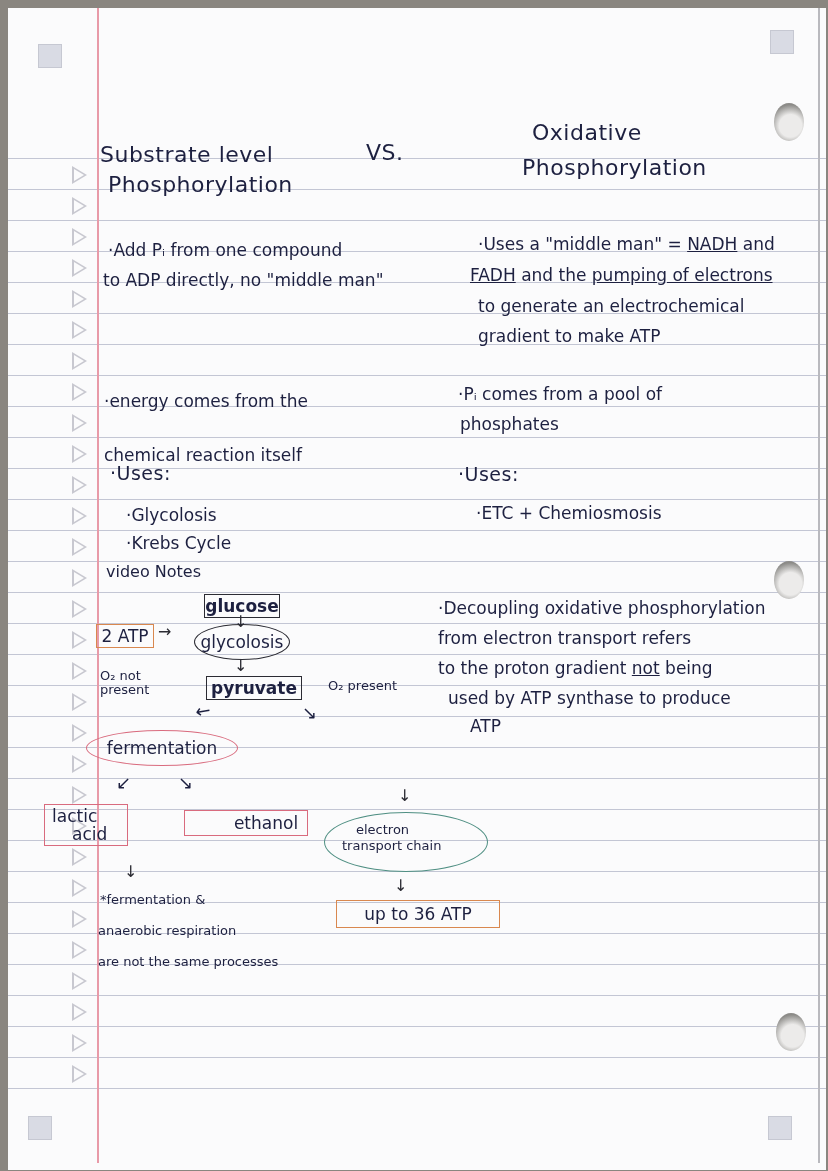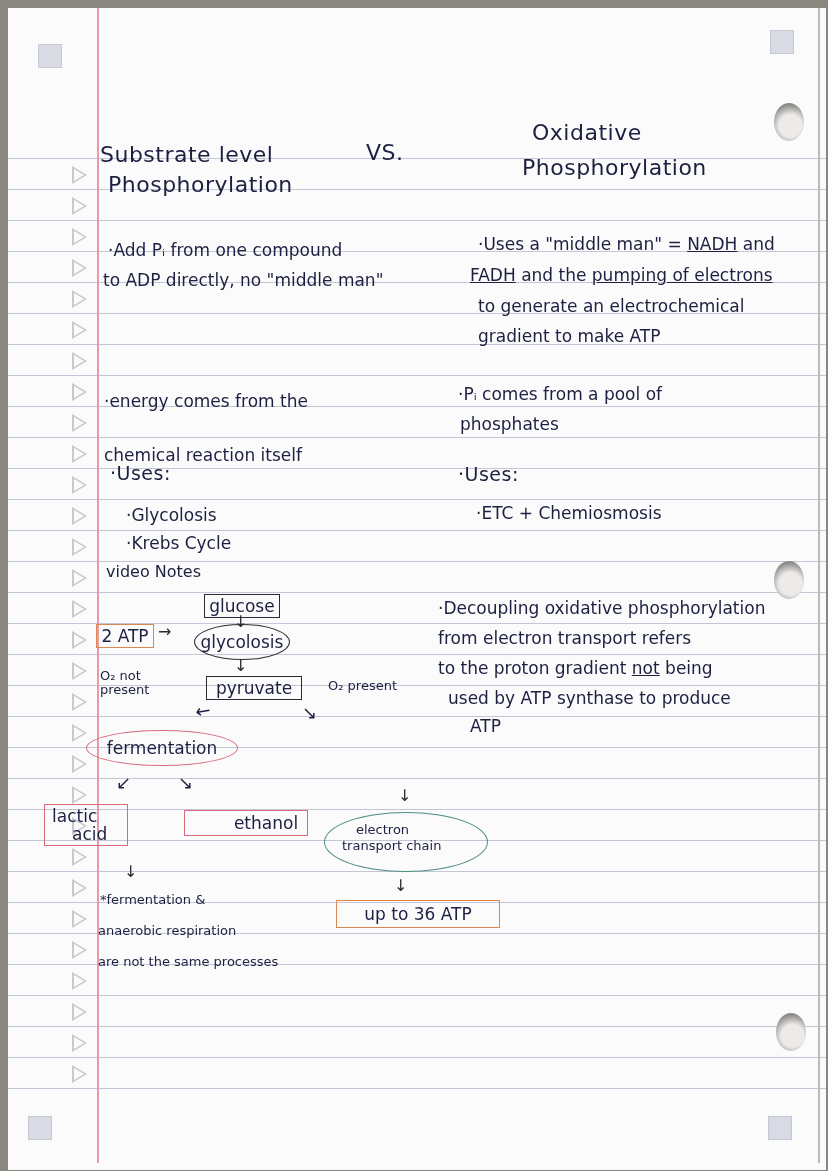--- a/index.html
+++ b/index.html
@@ -19,21 +19,21 @@
   .tri { position:absolute; left:64px; width:0; height:0; border-top:9px solid transparent; border-bottom:9px solid transparent; border-left:15px solid #c8c8d0; }
   .tri::after { content:""; position:absolute; left:-13px; top:-6px; border-top:6px solid transparent; border-bottom:6px solid transparent; border-left:10px solid #fbfbfc; }
   .corner-mark { position:absolute; width:22px; height:22px; background:#d9dbe4; border:1px solid #c6c8d2; }
   .hole { position:absolute; width:30px; height:38px; border-radius:50%; background:radial-gradient(circle at 55% 60%, #ecebea 0 40%, #8c8b88 75%); }
   .hw { position:absolute; font-family:"DejaVu Sans", sans-serif; color:#1d2040; white-space:nowrap; }
   .title { font-size:22px; letter-spacing:0.5px; }
   .body { font-size:17px; }
   .small { font-size:13px; }
   .u { text-decoration:underline; }
   .box-orange { position:absolute; border:1.5px solid #d9884f; }
-  .box-black { position:absolute; border:1.5px solid #2b2b33; }
+  .box-black { position:absolute; border:1.5px solid #2b2b33;font-weight:bold; }
   .box-pink { position:absolute; border:1.5px solid #d96b7e; }
   .oval-black { position:absolute; border:1.5px solid #2b2b33; border-radius:50%; }
   .oval-pink { position:absolute; border:1.5px solid #d96b7e; border-radius:50%; }
   .oval-teal { position:absolute; border:1.5px solid #4f8f83; border-radius:50%; }
   .arrow { position:absolute; font-family:"DejaVu Sans", sans-serif; color:#2b2b33; font-size:16px; }
   .center { text-align:center; display:flex; align-items:center; justify-content:center; }
 </style>
 </head>
 <body>
 

